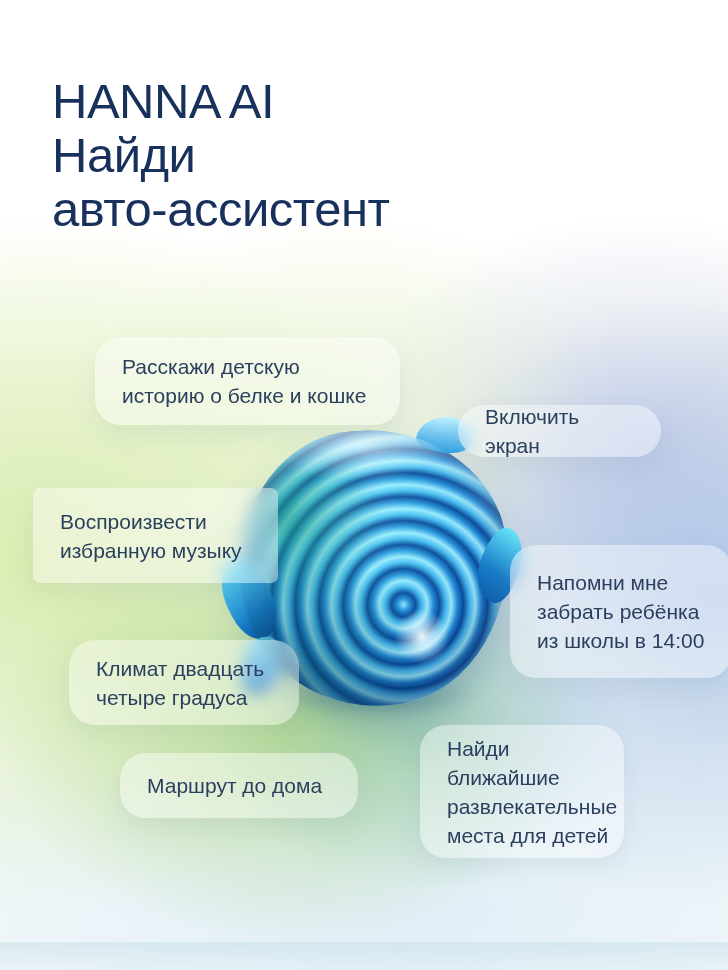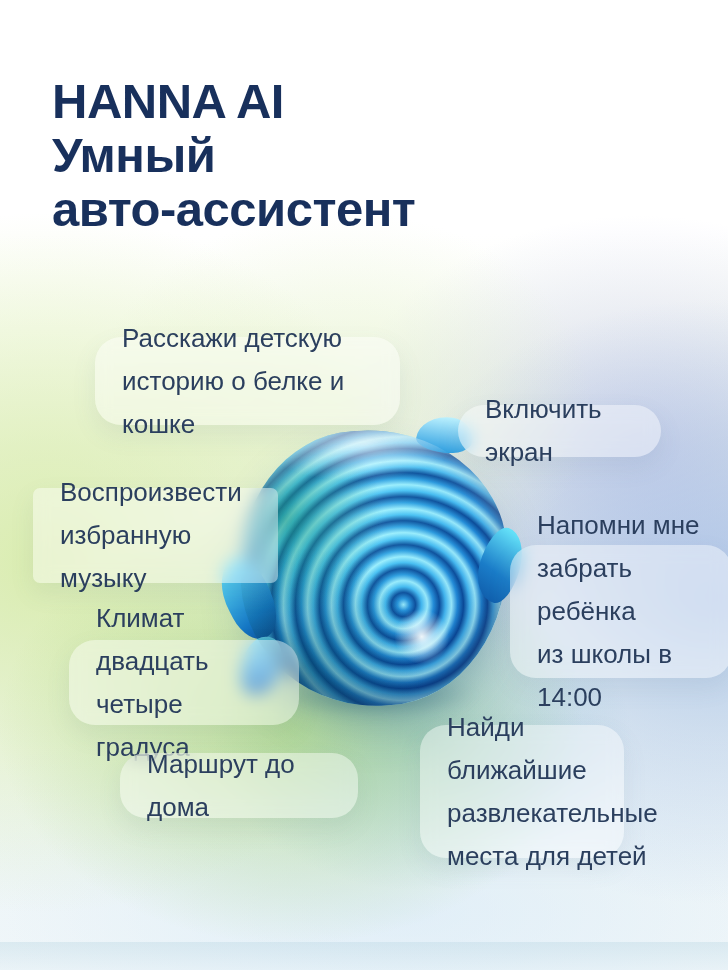--- a/index.html
+++ b/index.html
@@ -19,21 +19,21 @@
       linear-gradient(180deg,#ffffff 0%,#ffffff 24%,#fafdf5 34%,#f2f8ea 46%,#f0f6ee 62%,#f3f8f6 80%,#f5f9fa 100%);
   }
   .bottom-band{
     position:absolute;left:0;top:942px;width:728px;height:28px;
     background:linear-gradient(180deg, rgba(185,214,226,0.38) 0%, rgba(214,232,240,0.22) 100%);
   }
   .titles{position:absolute;left:52px;top:74px;z-index:4;}
   .title, .subtitle{
     margin:0;
     color:#18305c;
-    font-weight:700;
+    font-weight:400;
     font-size:49px;
     line-height:54px;
     letter-spacing:-0.5px;
     white-space:pre-line;
   }
   
   .orb-shadow{
     position:absolute;left:272px;top:672px;width:206px;height:46px;z-index:1;
     border-radius:50%;
     background:radial-gradient(ellipse at center, rgba(15,70,100,0.38) 0%, rgba(15,70,100,0) 70%);
@@ -92,40 +92,40 @@
     background:rgba(255,255,255,0.42);
     border-radius:26px;
     box-shadow:0 10px 24px rgba(90,120,140,0.10);
     backdrop-filter:blur(8px);
     -webkit-backdrop-filter:blur(8px);
   }
   .bubble span{
     display:block;
     padding:0 24px 0 27px;
     color:#2b3f5e;
-    font-size:26px;
-    line-height:43px;
+    font-size:21px;
+    line-height:29px;
     white-space:pre-line;
   }
   .bb1{left:95px;  top:337px; width:305px; height:88px;}
   .bb2{left:458px; top:405px; width:203px; height:52px;}
   .bb3{left:33px;  top:488px; width:245px; height:95px;border-radius:7px;}
   .bb4{left:510px; top:545px; width:222px; height:133px;}
   .bb5{left:69px;  top:640px; width:230px; height:85px;}
-  .bb6{left:120px; top:753px; width:238px; height:65px;justify-content:center;}
+  .bb6{left:120px; top:753px; width:238px; height:65px;}
   .bb7{left:420px; top:725px; width:204px; height:133px;}
 </style>
 </head>
 <body>
 
 <div class="page">
 
   <div class="titles">
     <h1 class="title">HANNA AI</h1>
-    <h2 class="subtitle">Умный
+    <h2 class="subtitle">Найди
 авто-ассистент</h2>
   </div>
 
   <div class="orb-shadow"></div>
 
   <div class="orb">
     <div class="splash splash-l1"></div>
     <div class="splash splash-l2"></div>
     <div class="splash splash-r1"></div>
     <div class="splash splash-t1"></div>

